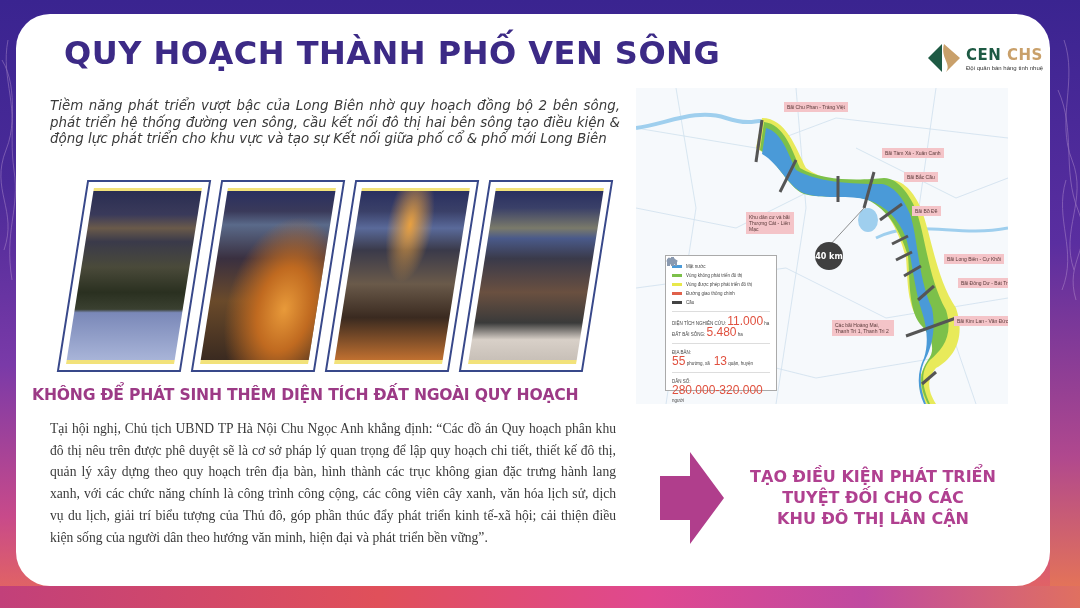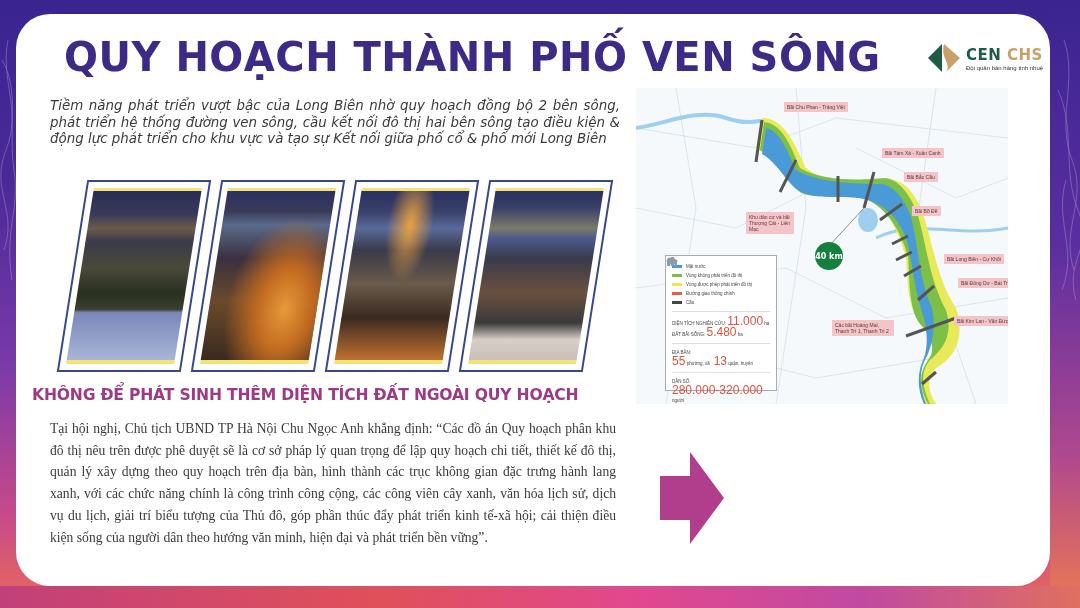--- a/index.html
+++ b/index.html
@@ -19,21 +19,21 @@
   }
   .deco-lines { position: absolute; left: 0; top: 0; width: 1080px; height: 608px; pointer-events: none; }
   .card {
     position: absolute; left: 16px; top: 14px; width: 1034px; height: 572px;
     background: #ffffff; border-radius: 34px;
     overflow: hidden;
   }
   .title {
     position: absolute; left: 48px; top: 20px;
     font-family: "DejaVu Sans", sans-serif; font-weight: bold;
-    font-size: 40px; letter-spacing: 0.5px; color: #3c2a86;
+    font-size: 32px; letter-spacing: 0.5px; color: #3c2a86;
     white-space: nowrap;
   }
   .logo { position: absolute; left: 910px; top: 26px; display: flex; align-items: center; }
   .logo svg { width: 36px; height: 36px; }
   .logo-text { margin-left: 4px; }
   .logo-name { font-family: "DejaVu Sans", sans-serif; font-weight: bold; font-size: 15px; letter-spacing: 0.5px; }
   .logo-name .cen { color: #1e5a44; }
   .logo-name .chs { color: #c9a06a; }
   .logo-tag { font-size: 6px; color: #333; margin-top: 1px; }
   .intro {
@@ -82,21 +82,21 @@
     background: #f6f9fc; overflow: hidden;
   }
   .map svg { position: absolute; left: 0; top: 0; }
   .map-label {
     position: absolute; background: #f4c4c8; color: #5a3a3a;
     font-size: 5px; padding: 2px 3px; white-space: nowrap; line-height: 6px;
     font-family: "Liberation Sans", sans-serif;
   }
   .km-badge {
     position: absolute; left: 179px; top: 154px; width: 28px; height: 28px; border-radius: 50%;
-    background: #15803d; color: #fff; font-size: 8px; font-weight: bold;
+    background: #404040; color: #fff; font-size: 8px; font-weight: bold;
     display: flex; align-items: center; justify-content: center;
     font-family: "DejaVu Sans", sans-serif;
   }
   .legend {
     position: absolute; left: 29px; top: 167px; width: 112px; height: 136px;
     background: #fff; border: 1px solid #aaa; padding: 6px 6px;
     font-family: "Liberation Sans", sans-serif; font-size: 4.5px; color: #444;
   }
   .lg-row { display: flex; align-items: center; height: 9px; }
   .lg-swatch { width: 10px; height: 3px; margin-right: 4px; }
@@ -259,13 +259,18 @@
           <div>DÂN SỐ:</div>
           <div><span class="red">280.000-320.000</span> <span>người</span></div>
         </div>
       </div>
     </div>
   </div>
 
   <svg class="arrow" width="64" height="92" viewBox="0 0 64 92">
     <polygon points="0,24 30,24 30,0 64,46 30,92 30,68 0,68" fill="#b03e8c"></polygon>
   </svg>
+  <div class="callout">
+    <div>TẠO ĐIỀU KIỆN PHÁT TRIỂN</div>
+    <div>TUYỆT ĐỐI CHO CÁC</div>
+    <div>KHU ĐÔ THỊ LÂN CẬN</div>
+  </div>
 </div>
 
 </body></html>

